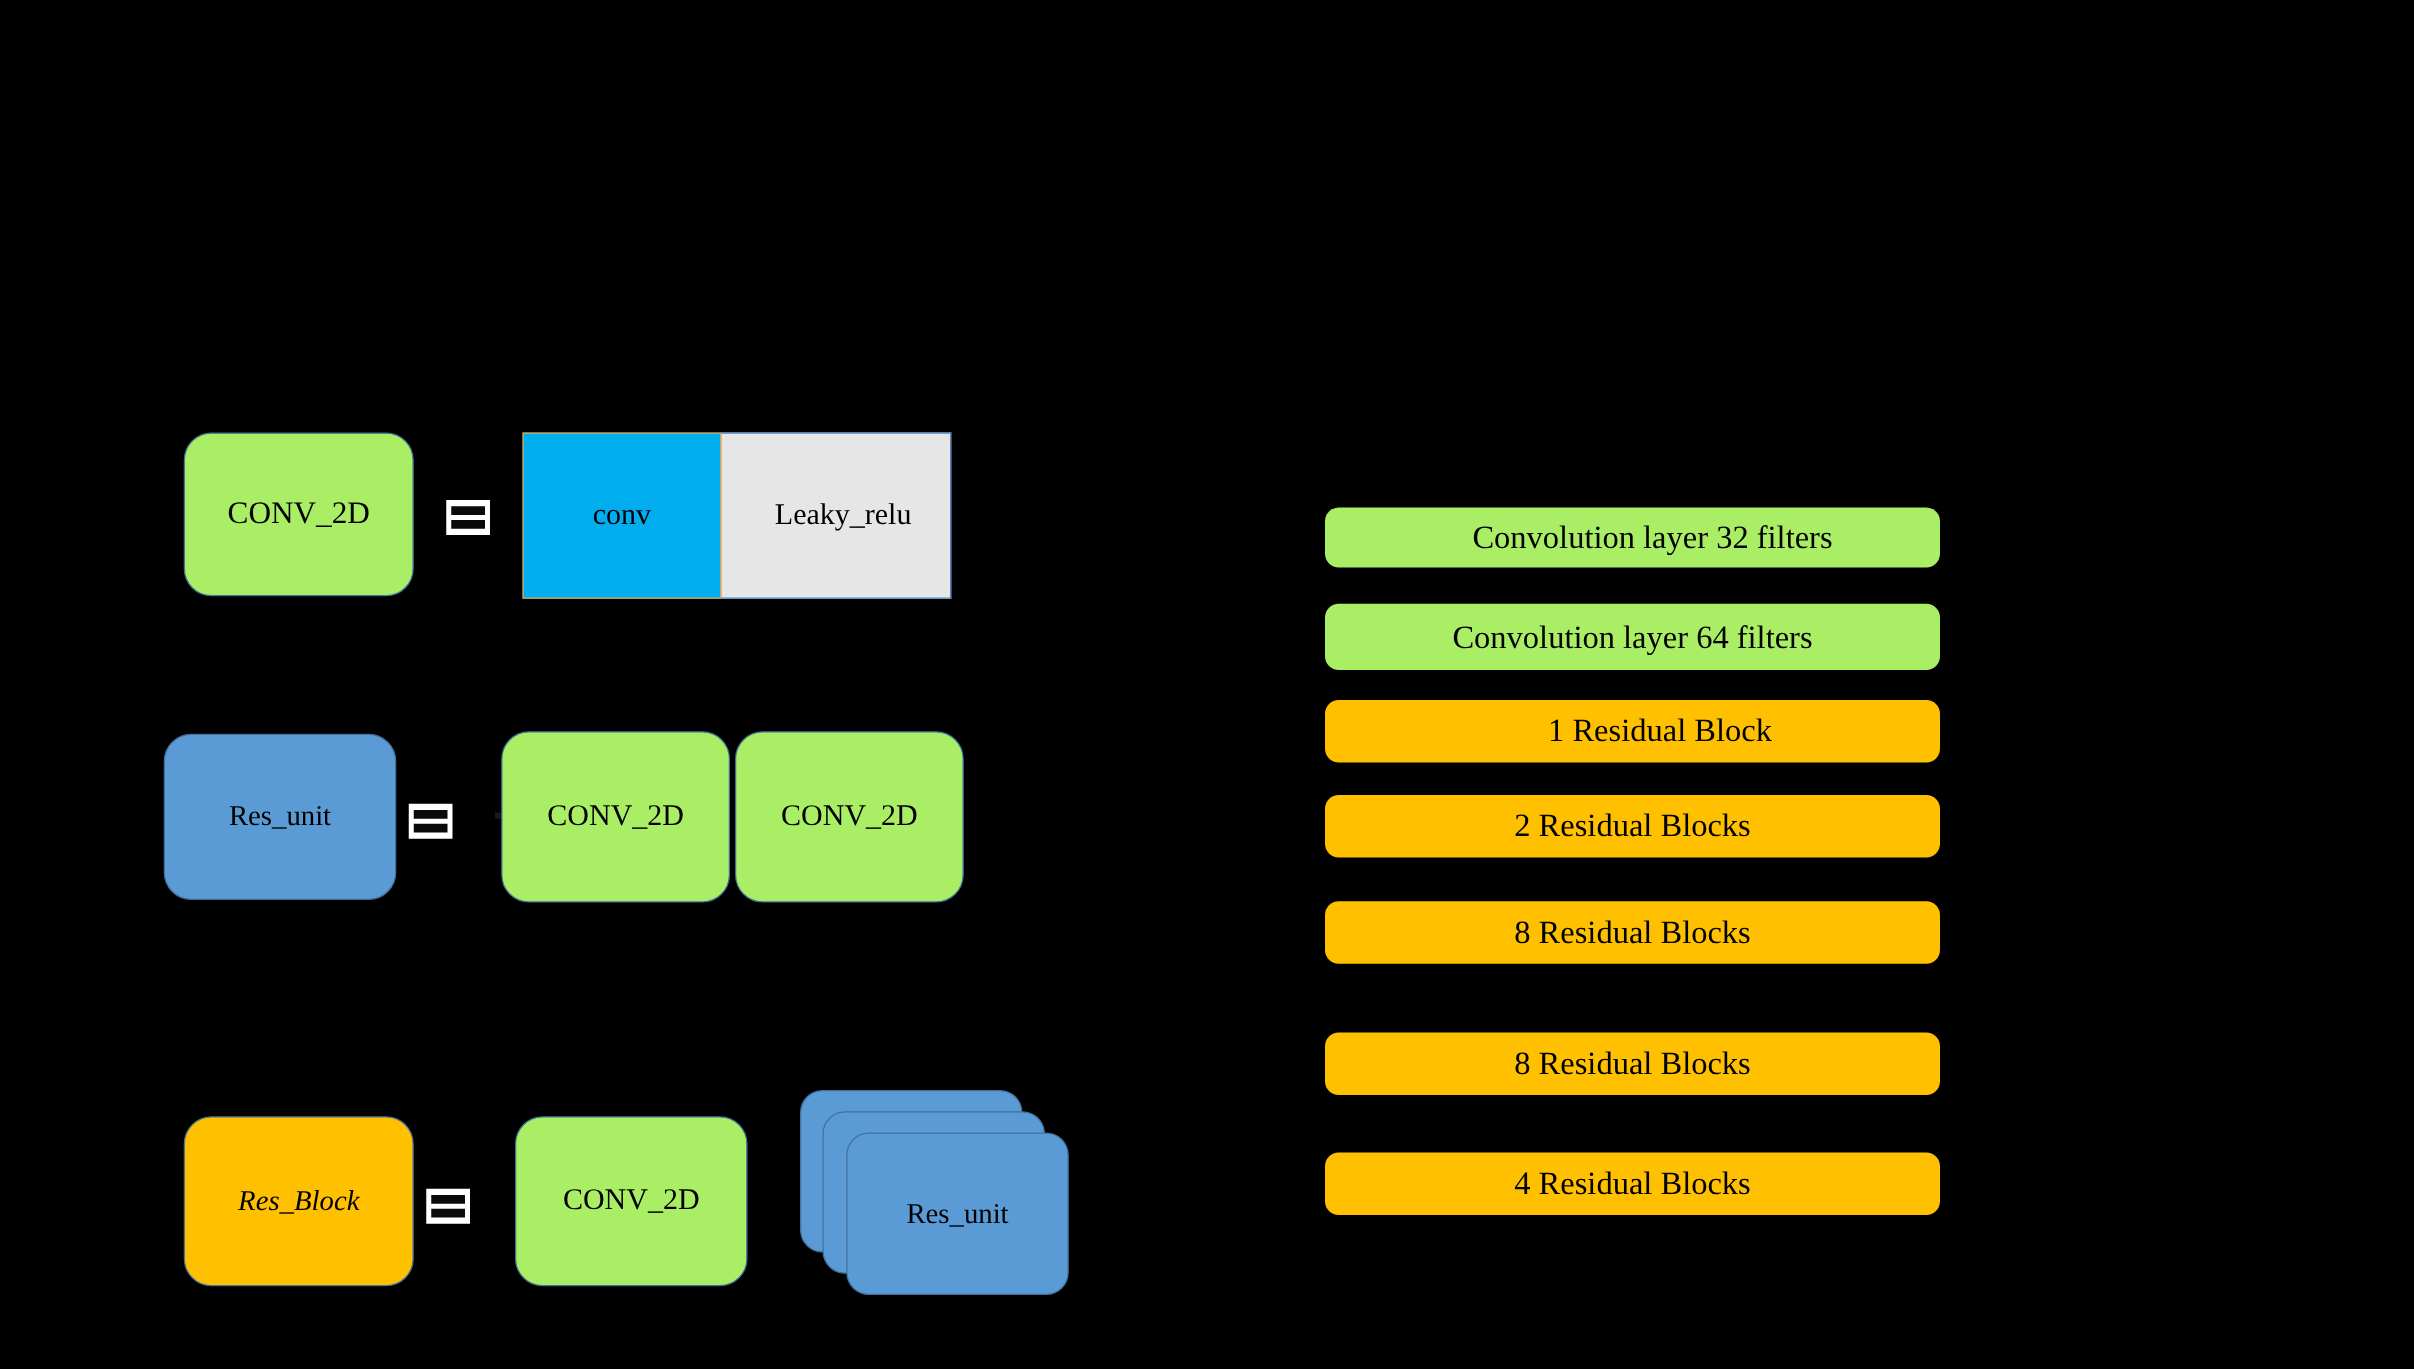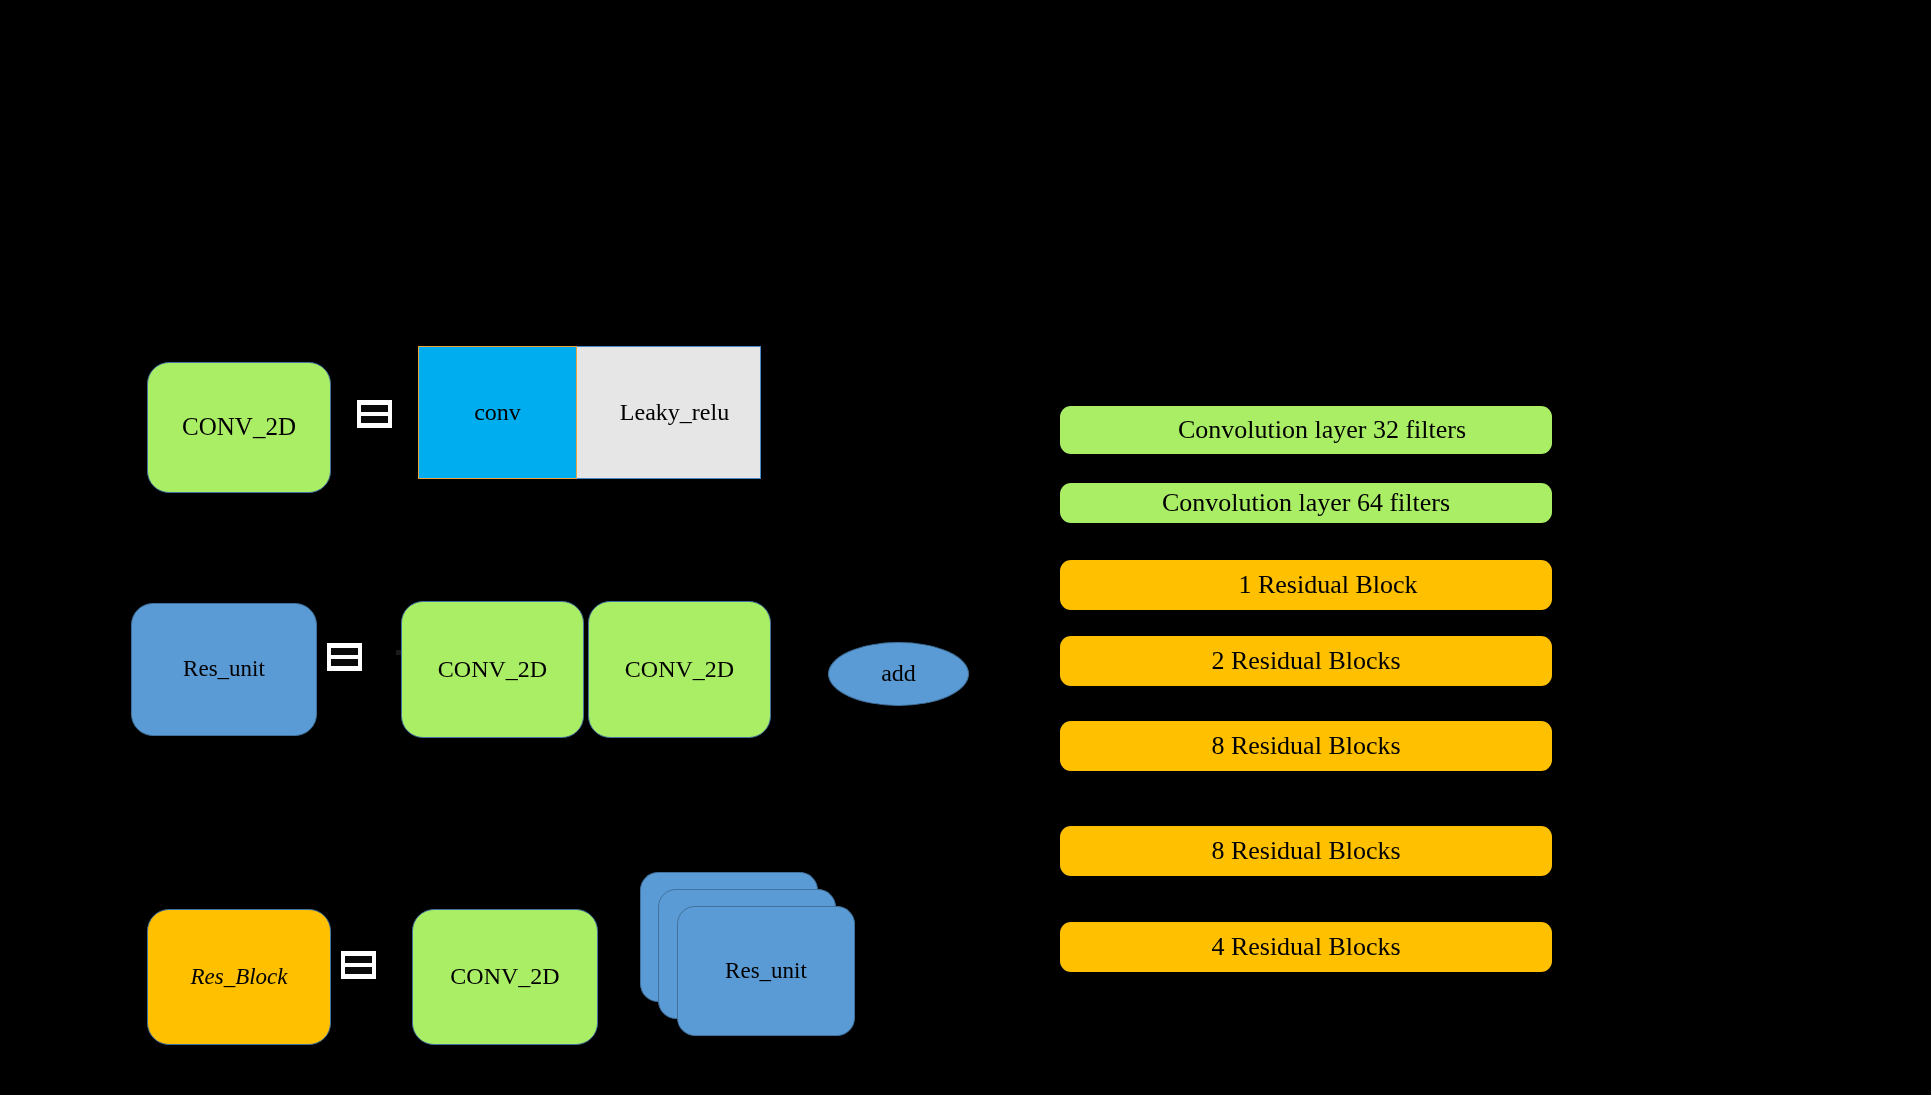--- a/index.html
+++ b/index.html
@@ -27,21 +27,20 @@
   
   .node {
     position: absolute;
     box-sizing: border-box;
     display: flex;
     align-items: center;
     justify-content: center;
     text-align: center;
     color: #000000;
     line-height: 1.15;
-    margin-top: 16px;
   }
 
   .rounded-card {
     border-radius: 22px;
     border: 1.6px solid #41719C;
   }
 
   .green  { background: #AAEE66; }
   .blue   { background: #5B9BD5; }
   .orange { background: #FFC000; }
@@ -171,21 +170,21 @@
     width: 492px;
     border-radius: 11px;
     box-sizing: border-box;
     display: flex;
     align-items: center;
     justify-content: center;
     font-size: 26px;
     color: #000000;
   }
   #pill-0 { top: 406px; height: 48px; padding-left: 32px; }
-  #pill-1 { top: 483px; height: 40px; }
+  #pill-1 { top: 483px; height: 53px; }
   #pill-2 { top: 560px; height: 50px; padding-left: 44px; }
   #pill-3 { top: 636px; height: 50px; }
   #pill-4 { top: 721px; height: 50px; }
   #pill-5 { top: 826px; height: 50px; }
   #pill-6 { top: 922px; height: 50px; }
 </style>
 </head>
 <body>
 
 <div class="canvas">
@@ -208,21 +207,20 @@
     <span></span>
     <span></span>
   </div>
 
   <div id="resunit-arrow-tip"></div>
 
   <div class="node rounded-card green" id="resunit-conv-a">CONV_2D</div>
 
   <div class="node rounded-card green" id="resunit-conv-b">CONV_2D</div>
 
-  <div class="node blue" id="add-ellipse">add</div>
 
   <div class="node rounded-card orange" id="resblock-legend-box">Res_Block</div>
 
   <div class="equals-icon" id="eq-3">
     <span></span>
     <span></span>
   </div>
 
   <div class="node rounded-card green" id="resblock-conv">CONV_2D</div>
 

